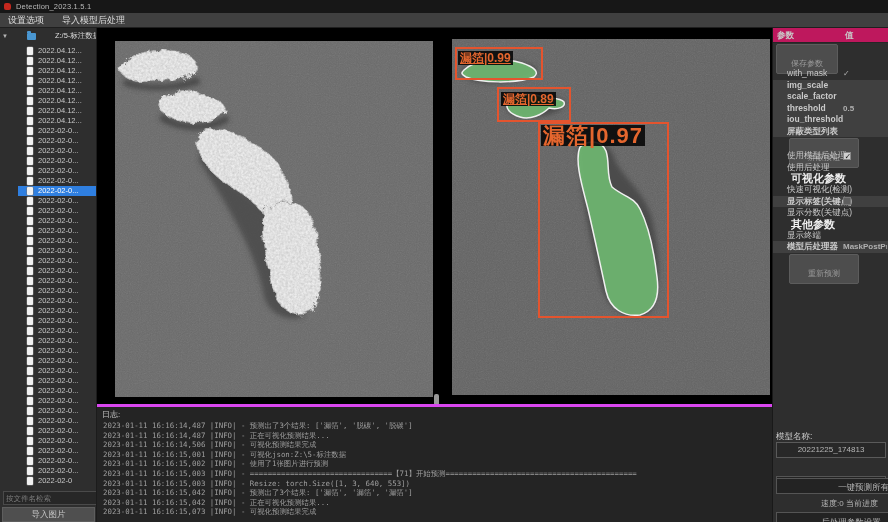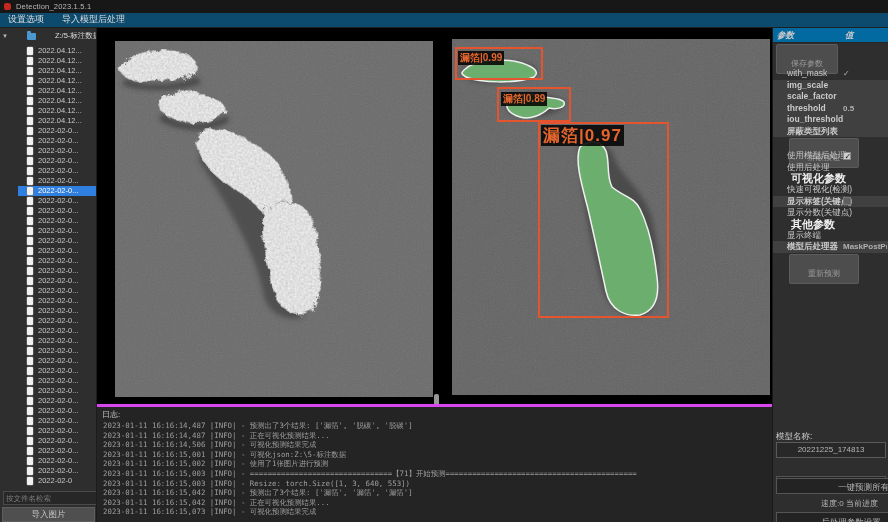--- a/index.html
+++ b/index.html
@@ -1,21 +1,21 @@
 <!DOCTYPE html>
 <html><head>
 <meta charset="utf-8">
 <style>
   html,body{margin:0;padding:0;background:#2b2b2b;font-family:"Liberation Sans",sans-serif;}
   body{width:888px;height:522px;overflow:hidden;position:relative;-webkit-font-smoothing:antialiased;}
   
   .titlebar{position:absolute;left:0;top:0;width:888px;height:13px;background:#171717;display:flex;align-items:center;}
   .app-icon{width:7px;height:7px;background:#c4281e;border-radius:2px 3px 2px 2px;margin:0 5px 0 4px;}
   .title-text{font-size:7.5px;color:#b9b9b9;letter-spacing:.2px;}
-  .menubar{position:absolute;left:0;top:13px;width:888px;height:15px;background:#0c4a6e;border-bottom:1px solid #1f1f1f;display:flex;align-items:flex-end;padding-left:8px;box-sizing:border-box;gap:18px;}
+  .menubar{position:absolute;left:0;top:13px;width:888px;height:15px;background:#404040;border-bottom:1px solid #1f1f1f;display:flex;align-items:center;padding-left:8px;box-sizing:border-box;gap:18px;}
   .menu-item{font-size:9px;color:#dcdcdc;line-height:15px;white-space:nowrap;}
   
   .left-panel{position:absolute;left:0;top:28px;width:97px;height:494px;background:#2e2e2e;overflow:hidden;border-right:1px solid #1c1c1c;box-sizing:border-box;}
   .tree-root{position:absolute;left:2px;top:3px;display:flex;align-items:center;gap:19px;white-space:nowrap;}
   .caret{font-size:6px;color:#b5b5b5;}
   .folder-icon{width:9px;height:7px;background:#4a97d2;border-radius:1px;position:relative;flex:0 0 auto;}
   .folder-icon::before{content:"";position:absolute;left:0;top:-2px;width:4px;height:2px;background:#4a97d2;border-radius:1px 1px 0 0;}
   .root-label{font-size:7.5px;color:#ddd;}
   .tree-list{position:absolute;left:0;top:18px;width:97px;}
   .tree-item{height:10px;position:relative;white-space:nowrap;}
@@ -27,30 +27,30 @@
   .search-input{position:absolute;left:3px;top:463px;width:88px;height:12px;background:#272727;border:1px solid #4a4a4a;color:#cfcfcf;font-size:7.5px;padding:0 2px;font-family:"Liberation Sans",sans-serif;}
   .search-input::placeholder{color:#7d7d7d;}
   .import-btn{position:absolute;left:2px;top:479px;width:93px;height:15px;background:#4f4f4f;border:1px solid #5e5e5e;color:#c8c8c8;font-size:8.5px;font-family:"Liberation Sans",sans-serif;}
   
   .center{position:absolute;left:97px;top:28px;width:675px;height:494px;background:#000;overflow:hidden;}
   .img-wrap{position:absolute;overflow:hidden;}
   .img-left{left:18px;top:13px;width:318px;height:356px;}
   .img-right{left:355px;top:11px;width:318px;height:356px;}
   .splitter-handle{position:absolute;left:337px;top:366px;width:5px;height:32px;background:#989898;border-radius:2px;}
   .det-label{position:absolute;background:rgba(5,5,5,.88);color:#e4662e;font-weight:bold;white-space:nowrap;padding:0 2px;}
-  .det-label.small{font-size:10px;line-height:14px;height:14px;}
-  .det-label.big{font-size:17px;line-height:21px;height:21px;letter-spacing:1px;}
+  .det-label.small{font-size:12px;line-height:14px;height:14px;text-decoration:underline;}
+  .det-label.big{font-size:22px;line-height:21px;height:21px;letter-spacing:1px;}
   
   .log{position:absolute;left:0;top:376px;width:675px;height:118px;background:#242424;border-top:3px solid #d946ef;box-sizing:border-box;overflow:hidden;}
   .log-title{position:absolute;left:5px;top:2px;font-size:8px;color:#c6c6c6;}
   .log-lines{position:absolute;left:6px;top:14px;right:0;}
   .log-line{font-family:"DejaVu Sans Mono",monospace;font-size:7.4px;line-height:9.6px;color:#9f9f9f;white-space:pre;overflow:hidden;}
   
   .right-panel{position:absolute;left:772px;top:28px;width:116px;height:494px;background:#2e2e2e;border-left:1px solid #191919;box-sizing:border-box;overflow:hidden;}
-  .p-header{height:14px;background:#0369a1;border-bottom:1px solid #262626;position:relative;font-style:italic;}
+  .p-header{height:14px;background:#be185d;border-bottom:1px solid #262626;position:relative;}
   .p-header .h1{position:absolute;left:4px;top:0;font-size:8.5px;font-weight:bold;color:#c9c9c9;line-height:14px;}
   .p-header .h2{position:absolute;left:72px;top:0;font-size:8.5px;font-weight:bold;color:#c9c9c9;line-height:14px;}
   .p-savebar{height:14px;position:relative;}
   .p-btn{background:#4d4d4d;border:1px solid #5c5c5c;border-radius:2px;color:#9c9c9c;font-size:8px;height:11px;line-height:9px;padding:14px;font-family:"Liberation Sans",sans-serif;}
   .p-savebar .p-btn{position:absolute;left:3px;top:1px;width:62px;}
   .p-section{height:11px;line-height:11px;font-size:11px;font-weight:bold;color:#efefef;padding-left:18px;}
   .p-row{height:11.5px;line-height:11.5px;font-size:8.5px;color:#c9c9c9;position:relative;}
   .p-row.light{background:#404040;font-weight:bold;}
   .p-row .p-label{position:absolute;left:14px;top:0;white-space:nowrap;}
   .p-row .p-value{position:absolute;left:70px;top:0;font-size:8px;color:#b0b0b0;white-space:nowrap;max-width:44px;overflow:hidden;}

